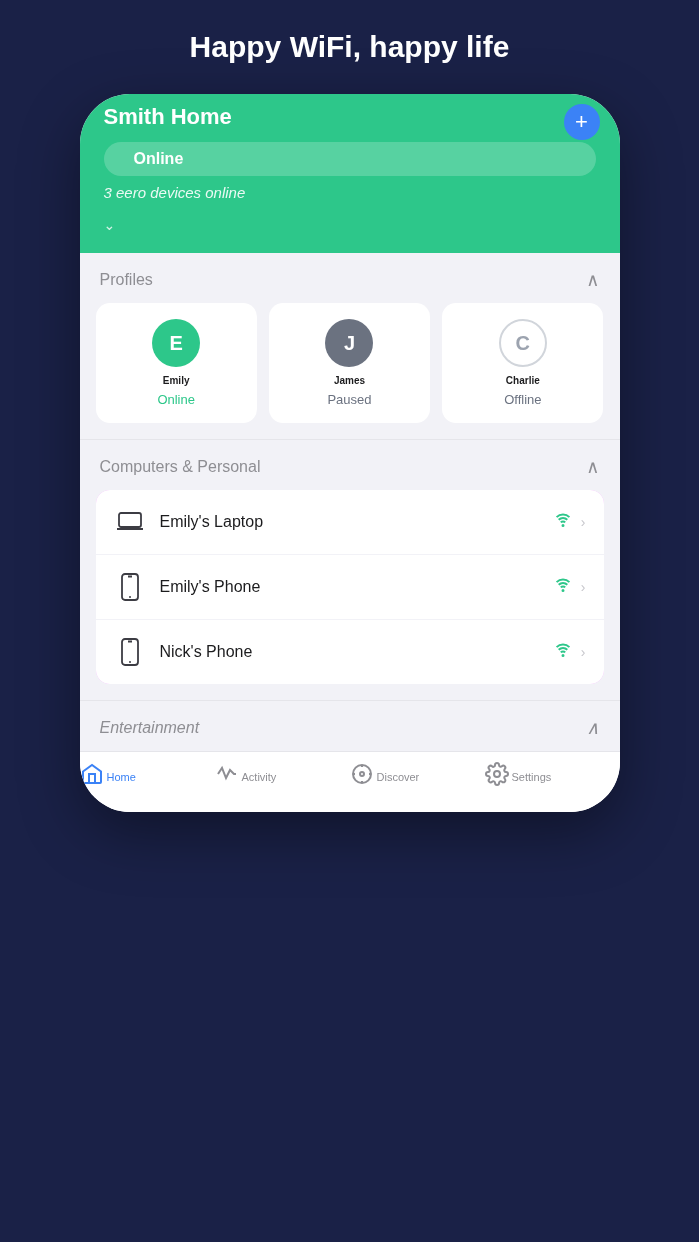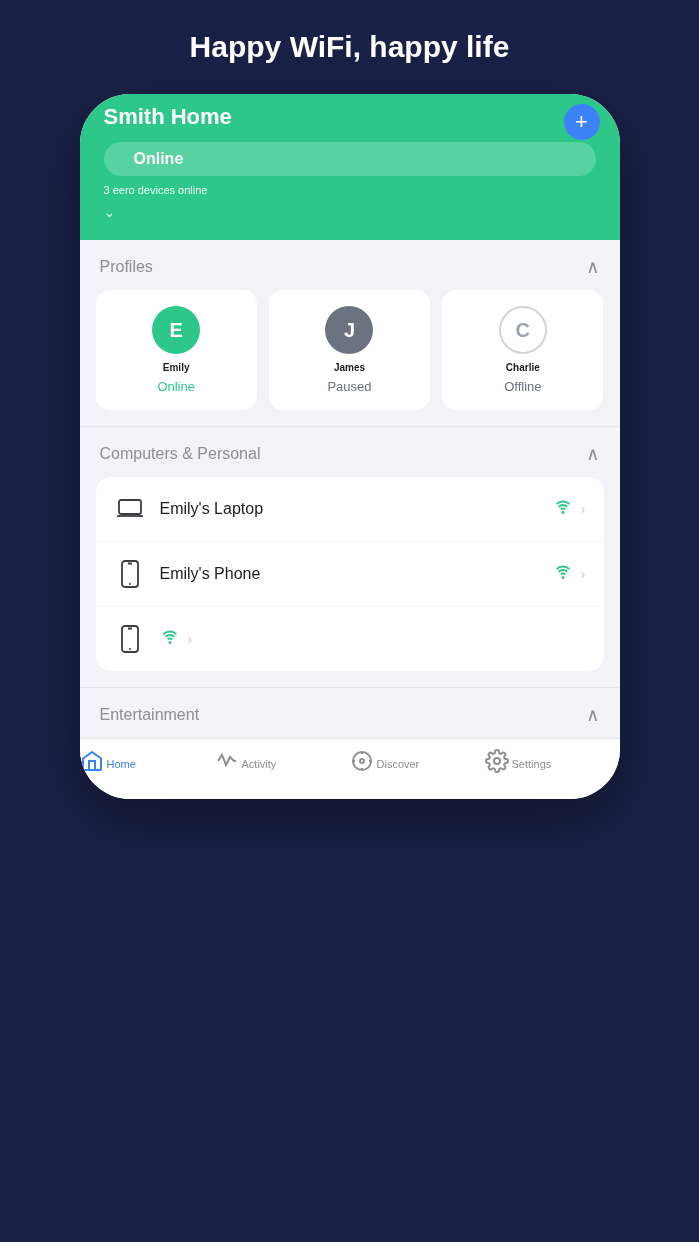--- a/index.html
+++ b/index.html
@@ -106,22 +106,23 @@
       background: rgba(255,255,255,0.2);
       color: white;
       border-radius: 20px;
       padding: 8px 30px;
       font-size: 16px;
       font-weight: 600;
       margin-bottom: 8px;
     }
     .devices-count {
       color: rgba(255,255,255,0.9);
-      font-size: 11px;
-      margin-bottom: 8px;
+      font-size: 15px;
+      margin-bottom: 16px;
+      font-style: italic;
     }
     .chevron-down {
       color: rgba(255,255,255,0.8);
       font-size: 14px;
     }
     
     .content-area {
       background: #f2f2f7;
     }
     
@@ -231,20 +232,21 @@
       color: #2dc78a;
       font-size: 18px;
     }
     .chevron-right {
       color: #c7c7cc;
       font-size: 14px;
     }
     
     .entertainment-section {
       background: #a3a3a3;
+      font-style: italic;
     }
     
     .bottom-nav {
       background: white;
       border-top: 1px solid #e5e5ea;
       display: flex;
       justify-content: space-around;
       align-items: center;
       padding: 10px 0 20px;
     }
@@ -361,20 +363,21 @@
         </div>
 
         <div class="device-item">
           <div class="device-icon">
             <svg width="20" height="28" viewBox="0 0 20 28" fill="none" stroke="#3c3c43" stroke-width="1.8">
               <rect x="2" y="1" width="16" height="26" rx="3"></rect>
               <line x1="8" y1="3.5" x2="12" y2="3.5"></line>
               <circle cx="10" cy="24" r="1" fill="#3c3c43" stroke="none"></circle>
             </svg>
           </div>
+          <span class="device-name">Nick's Phone</span>
           <div class="device-right">
             <span class="wifi-signal">
               <svg width="20" height="16" viewBox="0 0 20 16" fill="#2dc78a">
                 <path d="M10 12a1.5 1.5 0 110 3 1.5 1.5 0 010-3zm0-3.5a4 4 0 012.9 1.2l-1.4 1.4A2 2 0 0010 10.5a2 2 0 00-1.5.6L7.1 9.7A4 4 0 0110 8.5zm0-3.5a7 7 0 015 2.1L13.6 8.5A5 5 0 0010 7a5 5 0 00-3.6 1.5L5 7.1A7 7 0 0110 5zm0-3.5a10 10 0 017.1 3L15.7 5.8A8 8 0 0010 3.5 8 8 0 004.3 5.8L2.9 4.5A10 10 0 0110 1.5z"></path>
               </svg>
             </span>
             <span class="chevron-right">›</span>
           </div>
         </div>
       </div>

